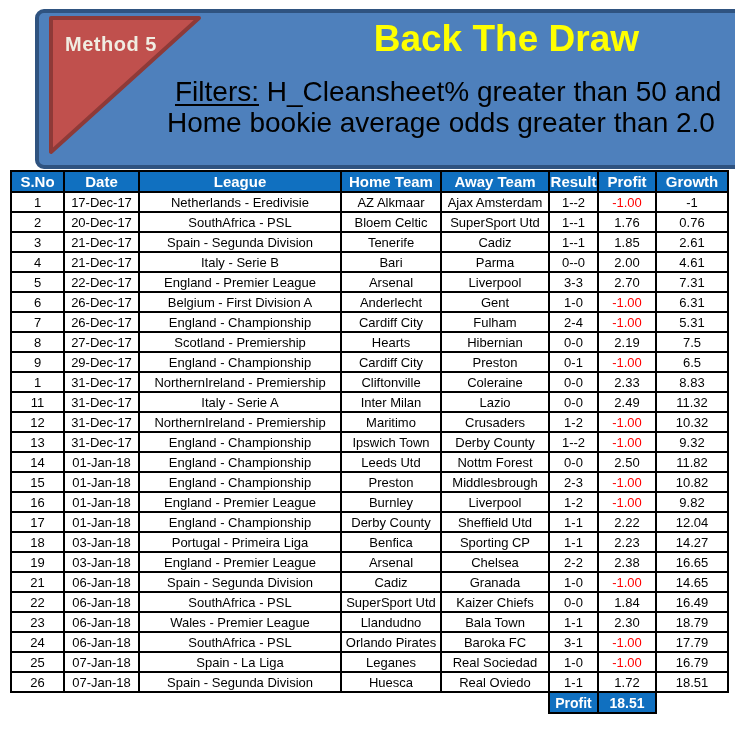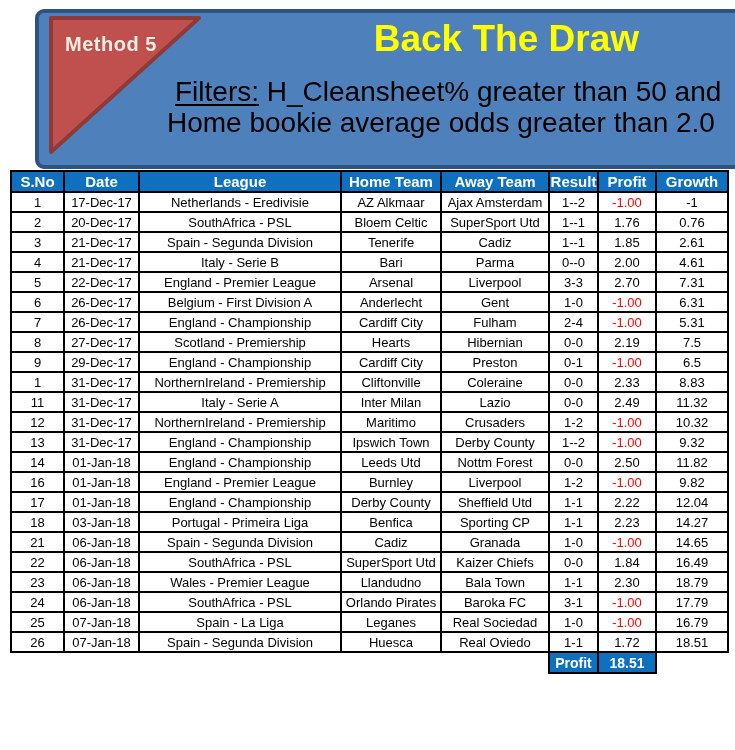--- a/index.html
+++ b/index.html
@@ -209,20 +209,30 @@
           <td>14</td>
           <td>01-Jan-18</td>
           <td>England - Championship</td>
           <td>Leeds Utd</td>
           <td>Nottm Forest</td>
           <td>0-0</td>
           <td>2.50</td>
           <td>11.82</td>
         </tr>
         <tr>
+          <td>15</td>
+          <td>01-Jan-18</td>
+          <td>England - Championship</td>
+          <td>Preston</td>
+          <td>Middlesbrough</td>
+          <td>2-3</td>
+          <td class="neg">-1.00</td>
+          <td>10.82</td>
+        </tr>
+        <tr>
           <td>16</td>
           <td>01-Jan-18</td>
           <td>England - Premier League</td>
           <td>Burnley</td>
           <td>Liverpool</td>
           <td>1-2</td>
           <td class="neg">-1.00</td>
           <td>9.82</td>
         </tr>
         <tr>
@@ -237,20 +247,30 @@
         </tr>
         <tr>
           <td>18</td>
           <td>03-Jan-18</td>
           <td>Portugal - Primeira Liga</td>
           <td>Benfica</td>
           <td>Sporting CP</td>
           <td>1-1</td>
           <td>2.23</td>
           <td>14.27</td>
+        </tr>
+        <tr>
+          <td>19</td>
+          <td>03-Jan-18</td>
+          <td>England - Premier League</td>
+          <td>Arsenal</td>
+          <td>Chelsea</td>
+          <td>2-2</td>
+          <td>2.38</td>
+          <td>16.65</td>
         </tr>
         <tr>
           <td>21</td>
           <td>06-Jan-18</td>
           <td>Spain - Segunda Division</td>
           <td>Cadiz</td>
           <td>Granada</td>
           <td>1-0</td>
           <td class="neg">-1.00</td>
           <td>14.65</td>

